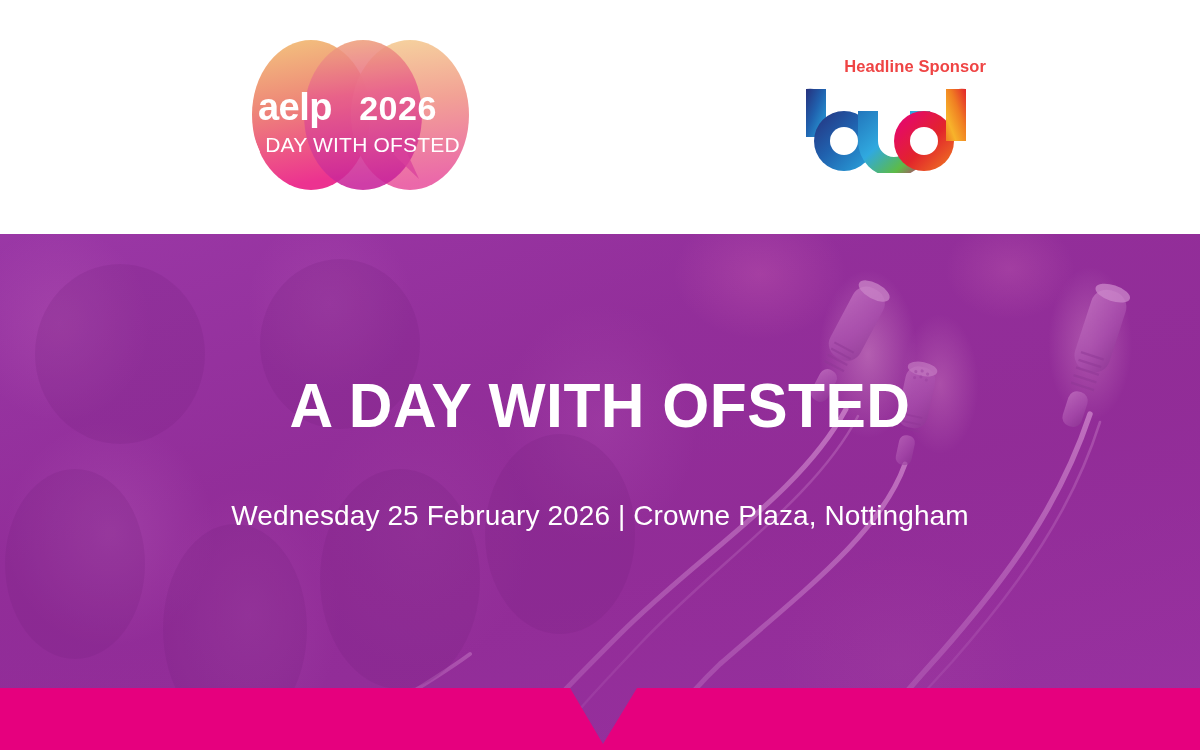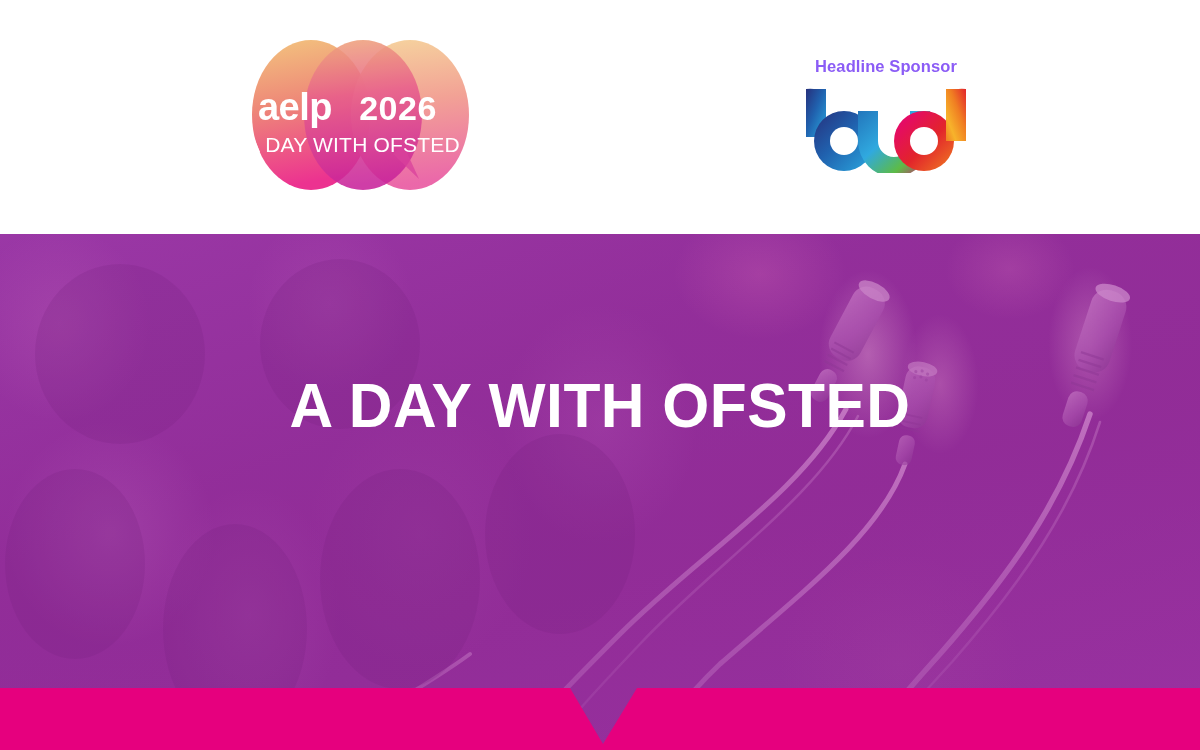--- a/index.html
+++ b/index.html
@@ -19,23 +19,24 @@
   .aelp-logo{
     position:absolute;left:243px;top:36px;width:235px;height:158px;text-align:right;
   }
   .aelp-logo svg{display:block;width:235px;height:158px;}
 
   .sponsor-block{
     position:absolute;left:786px;top:58px;width:200px;height:126px;
     text-align:center;
   }
   .sponsor-label{
-    font-size:16.5px;font-weight:700;color:#8b5cf6;
+    font-size:16.5px;font-weight:700;color:#ef4444;
     letter-spacing:.1px;line-height:1;margin:0 0 10px 0;
     font-family:"Liberation Sans","DejaVu Sans",sans-serif;
+    text-align:right;
   }
   .bud-logo{display:block;margin:0 auto;width:172px;height:88px;}
 
   
   .hero{
     position:absolute;left:0;top:234px;width:1200px;height:516px;
     overflow:hidden;
   }
   .hero-photo{
     position:absolute;inset:0;
@@ -256,20 +257,21 @@
           <ellipse cx="120" cy="120" rx="85" ry="90"></ellipse>
           <ellipse cx="340" cy="110" rx="80" ry="85"></ellipse>
         </g>
       </svg>
     </div>
 
     <div class="hero-tint"></div>
 
     <div class="hero-content">
       <h1 class="hero-title">A DAY WITH OFSTED</h1>
+      <p class="hero-subtitle">Wednesday 25 February 2026 | Crowne Plaza, Nottingham</p>
     </div>
   </div>
 
   <div class="footer-bar">
     <svg viewBox="0 0 1200 62" xmlns="http://www.w3.org/2000/svg" preserveAspectRatio="none">
       <path d="M0 0 H570 L603 56 L637 0 H1200 V62 H0 Z" fill="#E6007E"></path>
     </svg>
   </div>
 
 </div>

